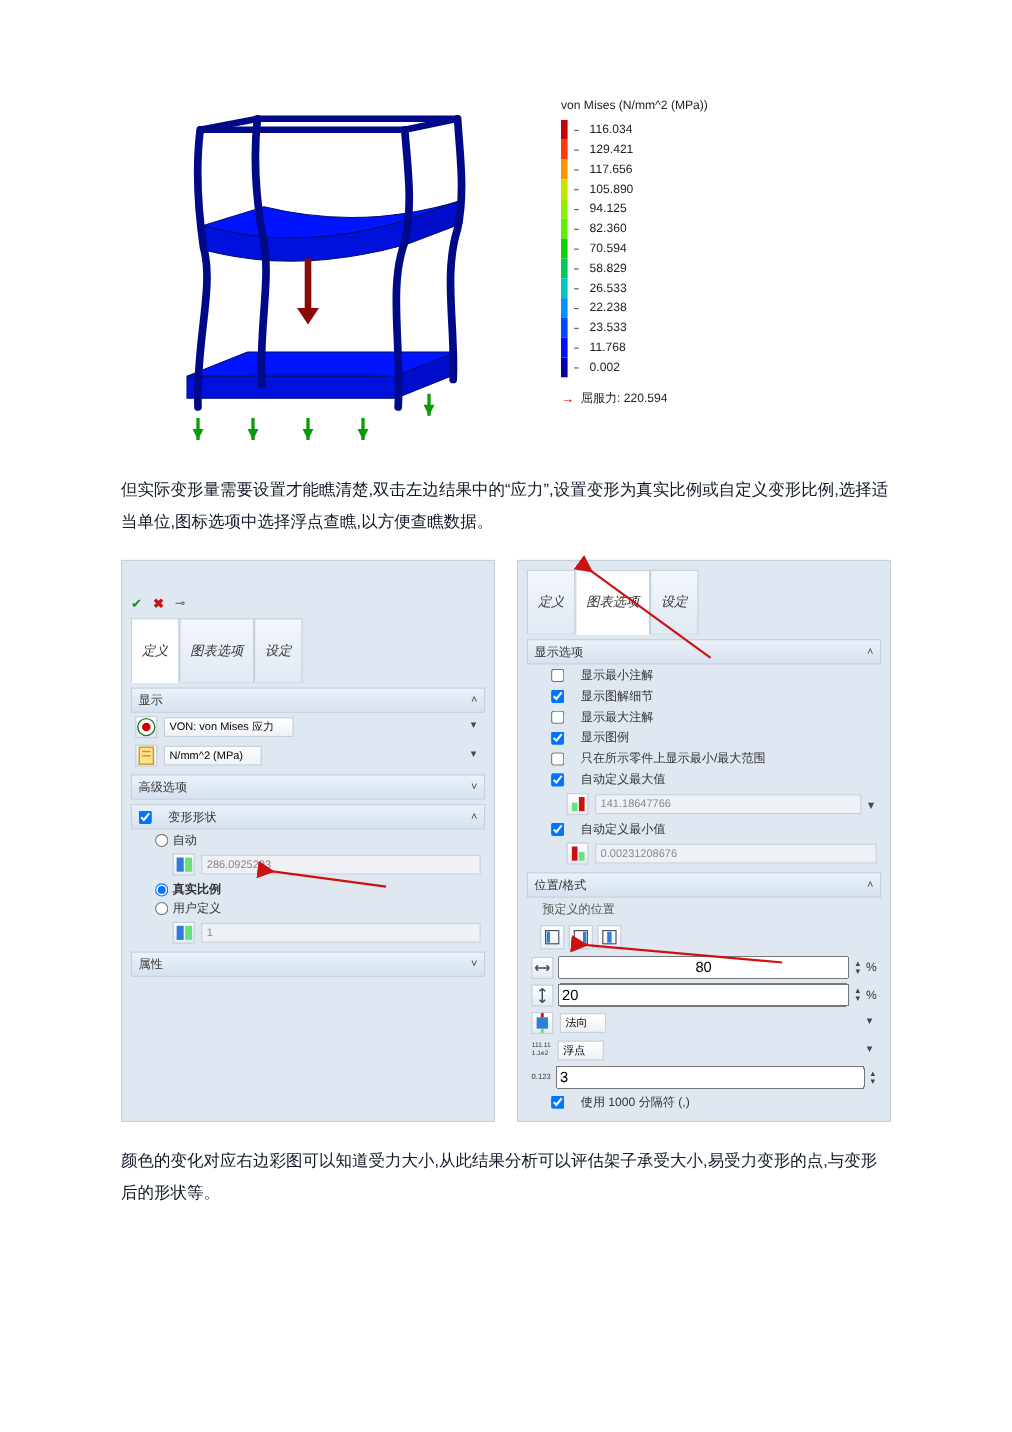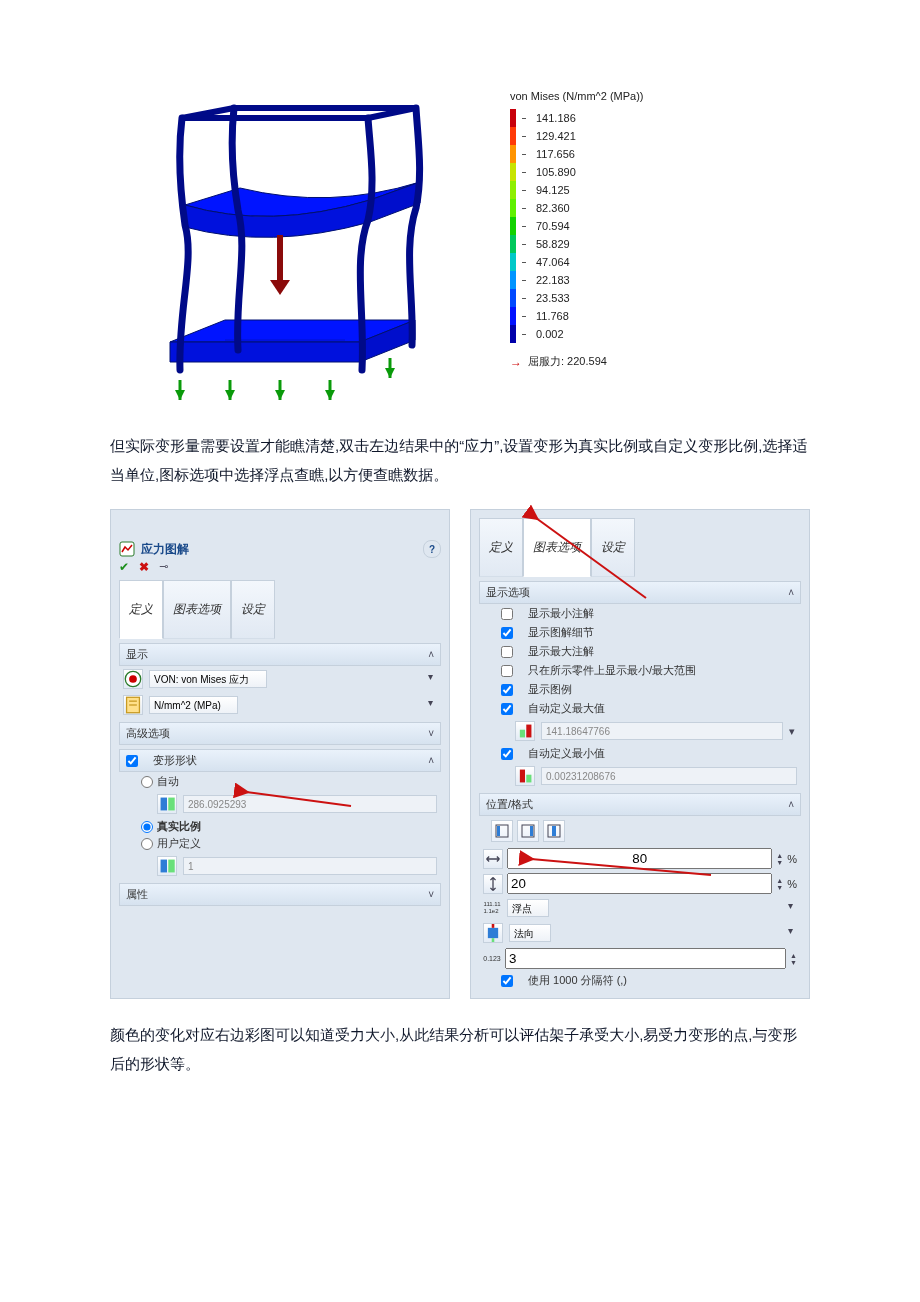--- a/index.html
+++ b/index.html
@@ -270,21 +270,21 @@
         </g>
       </svg>
     </div>
 
     <div class="legend">
       <div class="legend-title">von Mises (N/mm^2 (MPa))</div>
       <div id="legend-rows">
           <div class="legend-row">
             <span class="legend-swatch" style="background: rgb(200, 0, 11);"></span>
             <span class="tick"></span>
-            <span>141.186</span>
+            <span>116.034</span>
           </div>
           <div class="legend-row">
             <span class="legend-swatch" style="background: rgb(255, 58, 7);"></span>
             <span class="tick"></span>
             <span>129.421</span>
           </div>
           <div class="legend-row">
             <span class="legend-swatch" style="background: rgb(255, 148, 0);"></span>
             <span class="tick"></span>
             <span>117.656</span>
@@ -310,26 +310,26 @@
             <span>70.594</span>
           </div>
           <div class="legend-row">
             <span class="legend-swatch" style="background: rgb(0, 200, 91);"></span>
             <span class="tick"></span>
             <span>58.829</span>
           </div>
           <div class="legend-row">
             <span class="legend-swatch" style="background: rgb(0, 200, 200);"></span>
             <span class="tick"></span>
-            <span>47.064</span>
+            <span>26.533</span>
           </div>
           <div class="legend-row">
             <span class="legend-swatch" style="background: rgb(0, 148, 255);"></span>
             <span class="tick"></span>
-            <span>22.183</span>
+            <span>22.238</span>
           </div>
           <div class="legend-row">
             <span class="legend-swatch" style="background: rgb(0, 73, 255);"></span>
             <span class="tick"></span>
             <span>23.533</span>
           </div>
           <div class="legend-row">
             <span class="legend-swatch" style="background: rgb(0, 17, 255);"></span>
             <span class="tick"></span>
             <span>11.768</span>
@@ -345,30 +345,20 @@
         <span>屈服力: 220.594</span>
       </div>
     </div>
   </div>
 
   <p class="body-text">但实际变形量需要设置才能瞧清楚,双击左边结果中的“应力”,设置变形为真实比例或自定义变形比例,选择适当单位,图标选项中选择浮点查瞧,以方便查瞧数据。</p>
 
   <div class="panels">
 
     <div class="panel" style="padding-top:30px">
-      <div class="panel-title-row">
-        <span class="title-icon">
-          <svg viewBox="0 0 16 16">
-              <rect x="1" y="1" width="14" height="14" rx="2" fill="#fff" stroke="#2a7a2a"></rect>
-              <path d="M3 11 L6 6 L9 9 L13 4" stroke="#cc0000" stroke-width="1.5" fill="none"></path>
-            </svg>
-        </span>
-        <span>应力图解</span>
-        <span class="help-q">?</span>
-      </div>
       <div class="toolbar-mini">
         <span class="ok">✔</span>
         <span class="cancel">✖</span>
         <span class="pin">⊸</span>
       </div>
       <div class="tabs">
         <div class="tab active">定义</div>
         <div class="tab">图表选项</div>
         <div class="tab">设定</div>
       </div>
@@ -472,26 +462,26 @@
         </label>
       <label class="cb" style="padding-left:22px">
           <input type="checkbox" checked="" style="">
           <span>显示图解细节</span>
         </label>
       <label class="cb" style="padding-left:22px">
           <input type="checkbox" style="">
           <span>显示最大注解</span>
         </label>
       <label class="cb" style="padding-left:22px">
+          <input type="checkbox" checked="" style="">
+          <span>显示图例</span>
+        </label>
+      <label class="cb" style="padding-left:22px">
           <input type="checkbox" style="">
           <span>只在所示零件上显示最小/最大范围</span>
-        </label>
-      <label class="cb" style="padding-left:22px">
-          <input type="checkbox" checked="" style="">
-          <span>显示图例</span>
         </label>
       <label class="cb" style="padding-left:22px">
           <input type="checkbox" checked="" style="">
           <span>自动定义最大值</span>
         </label>
       <div class="row" style="padding-left:36px">
         <span class="icon-cell">
             <svg viewBox="0 0 14 14">
               <rect x="8" y="2" width="4" height="10" fill="#cc1111"></rect>
               <rect x="3" y="6" width="4" height="6" fill="#69e07a"></rect>
@@ -511,20 +501,23 @@
               <rect x="8" y="6" width="4" height="6" fill="#69e07a"></rect>
             </svg>
           </span>
         <input type="text" class="dim" disabled="" value="0.00231208676" style="">
       </div>
 
       <div class="section-header">
         <span>位置/格式</span>
           <span class="chev">˄</span>
       </div>
+      <div class="row" style="padding-left:14px;color:#555">
+          <span>预定义的位置</span>
+        </div>
       <div class="pos-icon-row">
         <div class="pos-btn">
             <svg viewBox="0 0 14 14">
               <rect x="1" y="1" width="12" height="12" fill="none" stroke="#445"></rect>
               <rect x="2" y="2" width="3" height="10" fill="#2e7dd6"></rect>
             </svg>
           </div>
         <div class="pos-btn">
             <svg viewBox="0 0 14 14">
               <rect x="1" y="1" width="12" height="12" fill="none" stroke="#445"></rect>
@@ -558,32 +551,32 @@
             </svg>
           </span>
         <input type="text" style="flex: 1 1 0%;" value="20">
         <div class="spin">
             <span>▲</span>
             <span>▼</span>
           </div>
         <span>%</span>
       </div>
       <div class="row">
-        <span class="icon-cell" style="font-size:6px;line-height:7px;background:none;border:none">111.11<br>1.1e2</span>
-        <div class="select-wrap"><select><option>浮点</option></select></div>
-      </div>
-      <div class="row">
         <span class="icon-cell">
             <svg viewBox="0 0 14 14">
               <rect x="3" y="3" width="8" height="8" fill="#2e7dd6"></rect>
               <rect x="6" y="0" width="2" height="3" fill="#cc1111"></rect>
               <rect x="6" y="11" width="2" height="3" fill="#69e07a"></rect>
             </svg>
           </span>
         <div class="select-wrap"><select><option>法向</option></select></div>
+      </div>
+      <div class="row">
+        <span class="icon-cell" style="font-size:6px;line-height:7px;background:none;border:none">111.11<br>1.1e2</span>
+        <div class="select-wrap"><select><option>浮点</option></select></div>
       </div>
       <div class="spin-group">
         <span class="icon-cell" style="font-size:7px;background:none;border:none">0.123</span>
         <input type="text" style="flex: 1 1 0%;" value="3">
         <div class="spin">
             <span>▲</span>
             <span>▼</span>
           </div>
       </div>
       <label class="cb" style="padding-left:22px">

